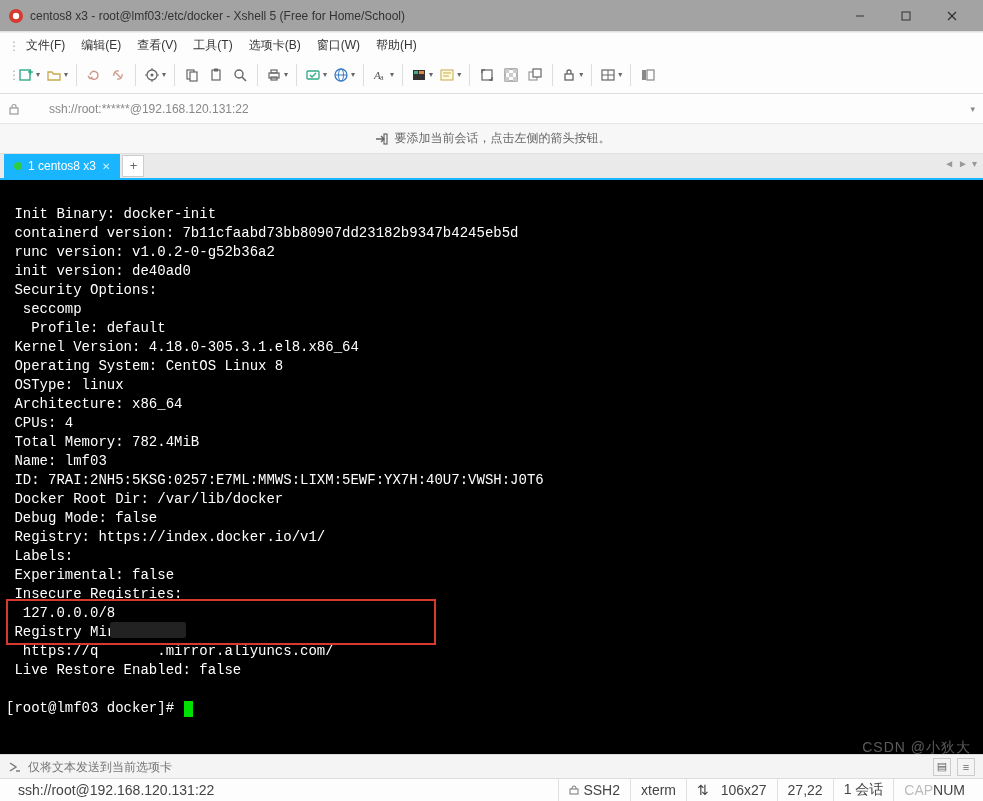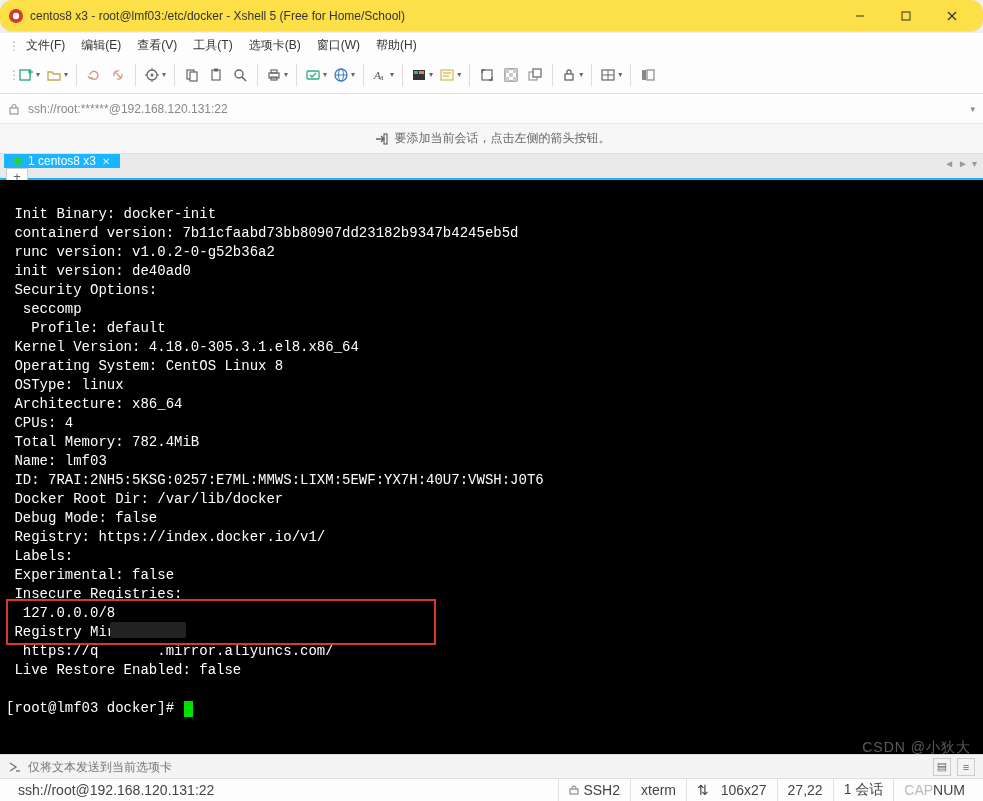--- a/index.html
+++ b/index.html
@@ -1,36 +1,36 @@
 <!DOCTYPE html>
 <html><head>
 <meta charset="utf-8">
 <style>
 * { margin: 0; padding: 0; box-sizing: border-box; }
 body { font-family: "Microsoft YaHei", "Segoe UI", sans-serif; font-size: 12px; background: #f0f0f0; width: 983px; height: 801px; overflow: hidden; position: relative; display: flex; flex-direction: column; }
-.titlebar { height: 32px; background: #fde047; display: flex; align-items: center; padding: 0 8px; border-bottom: 1px solid #e0e0e0; border-radius: 12px; }
+.titlebar { height: 32px; background: #a3a3a3; display: flex; align-items: center; padding: 0 8px; border-bottom: 1px solid #e0e0e0; }
 .titlebar .app-icon { width: 16px; height: 16px; margin-right: 6px; }
 .titlebar .title { flex: 1; color: #333; font-size: 12px; }
 .titlebar .win-btns { display: flex; gap: 0; }
 .titlebar .win-btn { width: 46px; height: 32px; display: flex; align-items: center; justify-content: center; color: #333; }
 .menubar { height: 24px; background: #fdfdfd; display: flex; align-items: center; padding: 2px 8px 0 8px; border-top: 1px solid #f0f0f0; }
 .menubar .sep { width: 6px; height: 18px; margin-right: 4px; color: #aaa; display: flex; align-items: center; }
 .menubar .menu-item { padding: 2px 8px; color: #333; font-size: 12px; }
 .toolbar { height: 38px; background: #fdfdfd; display: flex; align-items: center; padding: 0 8px; gap: 2px; border-bottom: 1px solid #e0e0e0; }
 .toolbar .sep { width: 6px; color: #aaa; display: flex; align-items: center; height: 100%;}
 .t-btn { min-width: 22px; height: 22px; display: flex; align-items: center; justify-content: center; padding: 0 2px; color: #555; position: relative; }
 .t-btn.dd::after { content: '▾'; font-size: 8px; margin-left: 2px; color: #666; }
 .divider-v { width: 1px; height: 22px; background: #ddd; margin: 0 4px; }
-.addressbar { height: 30px; background: #fdfdfd; display: flex; align-items: center; padding: 0 8px; border-bottom: 1px solid #e8e8e8; }
+.addressbar { height: 30px; background: #fdfdfd; display: flex; align-items: center; padding: 0 8px; border-bottom: 1px solid #e8e8e8; gap: 21px; }
 .addressbar .lock-icon { width: 14px; color: #888; margin-right: 6px; }
 .addressbar .addr { flex: 1; color: #888; font-size: 12px; }
 .addressbar .dd-icon { color: #888; font-size: 9px; }
 .hintbar { height: 30px; background: #f7f7f7; display: flex; align-items: center; padding: 0 8px; border-bottom: 1px solid #e0e0e0; color: #666; font-size: 12px; justify-content: center; }
 .hintbar .hint-ico { margin-right: 6px; width: 16px; }
-.tabstrip { height: 26px; background: #eaeaea; display: flex; align-items: flex-start; padding: 0 4px; border-bottom: 2px solid #19b5fe; position: relative; flex-direction: column; }
+.tabstrip { height: 26px; background: #eaeaea; display: flex; align-items: center; padding: 0 4px; border-bottom: 2px solid #19b5fe; position: relative; }
 .tab { height: 24px; padding: 0 10px; display: flex; align-items: center; font-size: 12px; gap: 6px; }
 .tab.active { background: #19b5fe; color: #fff; }
 .tab .dot { width: 8px; height: 8px; border-radius: 50%; background: #2ecc40; }
 .tab .close { font-size: 10px; opacity: .8; }
 .tabstrip .add-tab { width: 22px; height: 22px; border: 1px solid #ccc; background: #fff; display: flex; align-items: center; justify-content: center; margin-left: 2px; margin-bottom: 1px; font-size: 13px; color: #666; }
 .tabstrip .nav-right { position: absolute; right: 6px; top: 4px; display: flex; gap: 4px; color: #999; font-size: 10px; }
 .terminal { flex: 1; background: #000; color: #fff; font-family: "Consolas","Courier New",monospace; font-size: 14px; line-height: 19px; padding: 6px 6px; white-space: pre; overflow: hidden; position: relative; }
 .terminal .hl-box { position: absolute; border: 2px solid #d63a2e; left: 6px; top: 419px; width: 430px; height: 46px; pointer-events: none; }
 .terminal .smudge { position: absolute; background: #222; left: 110px; top: 442px; width: 76px; height: 16px; border-radius: 2px; }
 .prompt-line { display: flex; align-items: center; }

